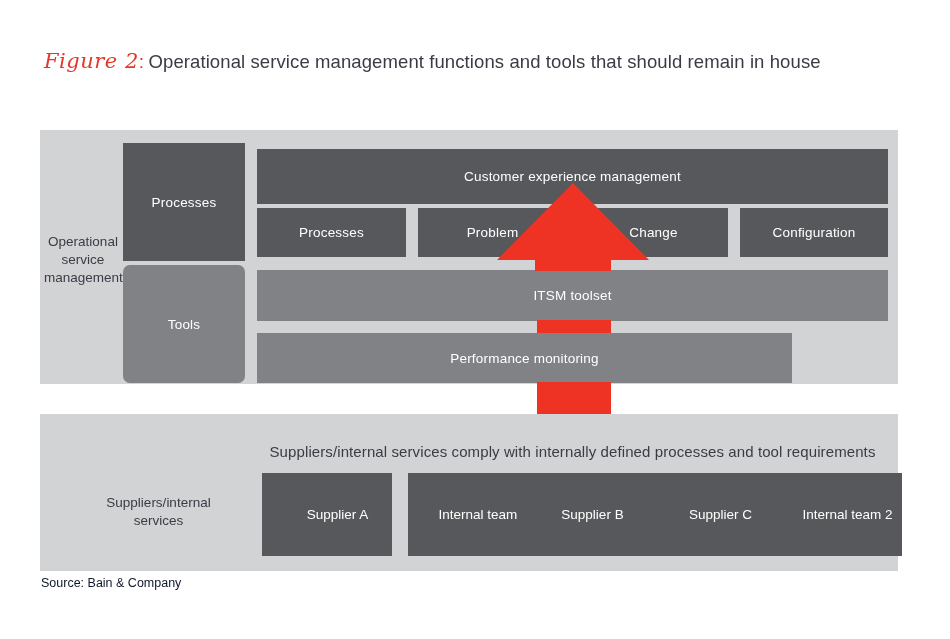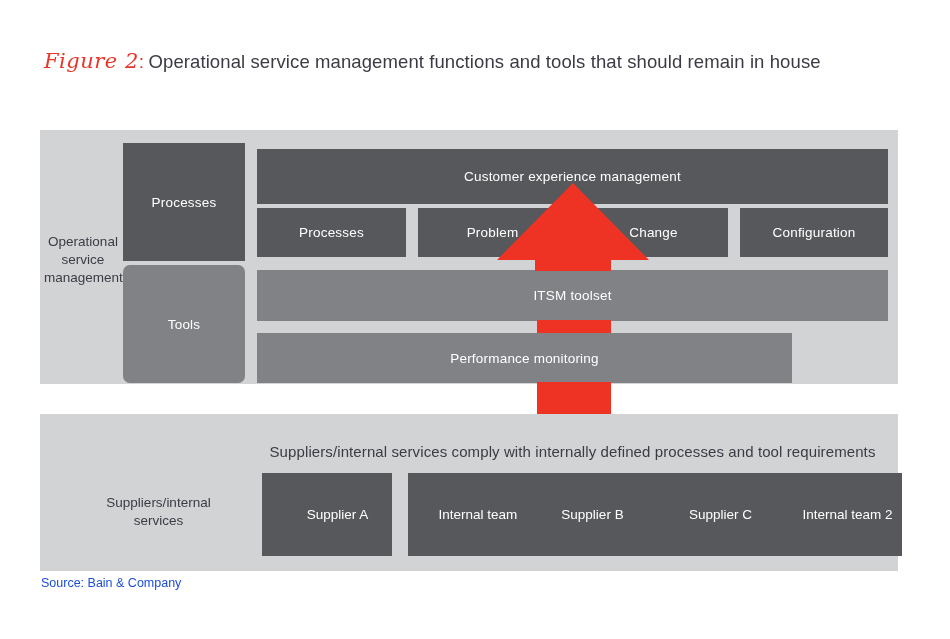--- a/index.html
+++ b/index.html
@@ -158,21 +158,21 @@
   #sup-2 { left: 517px; }
   #sup-3 { left: 645px; }
   #sup-4 { left: 772px; }
 
   
   #source-line {
     position: absolute;
     left: 41px;
     top: 576px;
     font-size: 12.5px;
-    color: #1d4ed8;
+    color: #0f172a;
   }
 </style>
 </head>
 <body>
 
 <div id="figure-title">
   <span class="fig-label">Figure 2</span><span class="fig-colon">:</span>
   <span class="fig-text">Operational service management functions and tools that should remain in house</span>
 </div>
 

